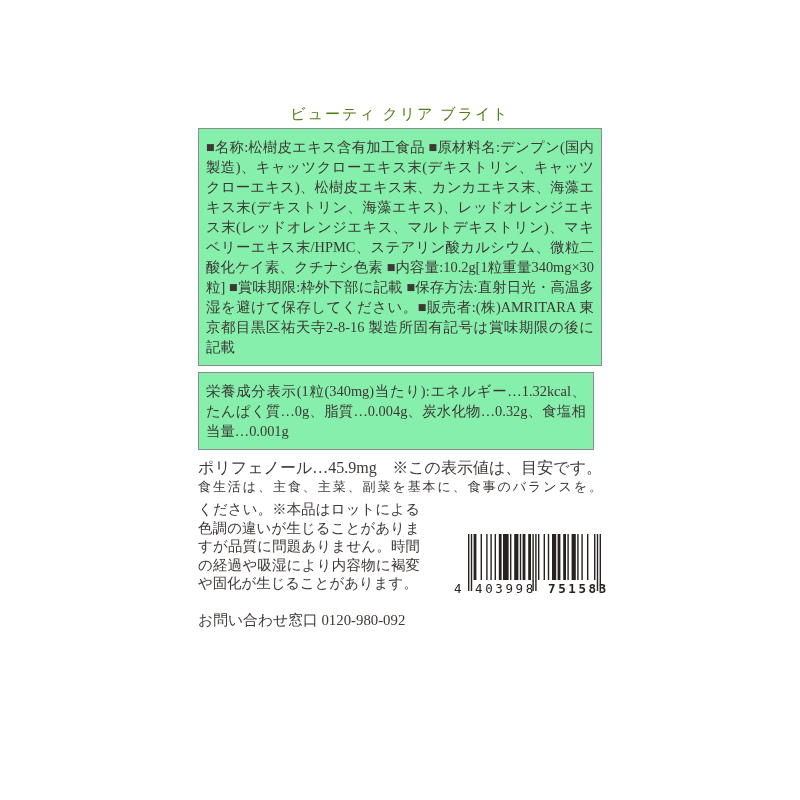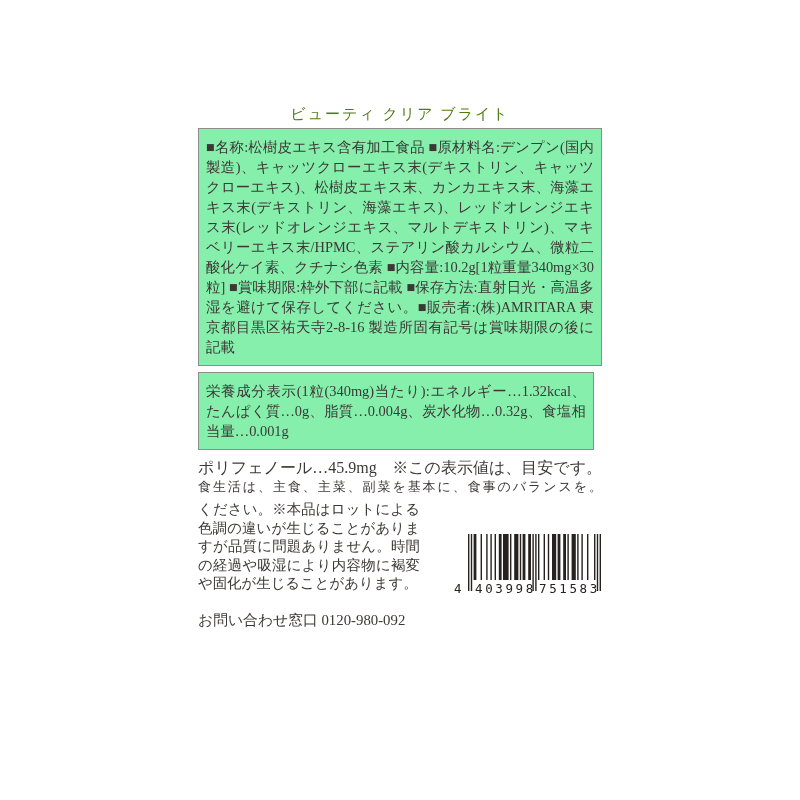--- a/index.html
+++ b/index.html
@@ -45,21 +45,21 @@
     flex:1;display:flex;align-items:flex-end;justify-content:flex-end;
   }
   .barcode{position:relative;width:148px;height:62px;flex:0 0 auto;}
   .barcode svg{position:absolute;left:14px;top:0;display:block;}
   .bc-digit{
     position:absolute;bottom:0;font-family:"DejaVu Sans Mono","Liberation Mono",monospace;
     font-size:12.5px;line-height:14px;color:#272220;
   }
   .bc-lead{left:0;}
   .bc-left{left:19px;width:59px;letter-spacing:2.6px;padding-left:2px;}
-  .bc-right{left:83px;width:60px;letter-spacing:2.6px;padding-left:2px;}
+  .bc-right{left:92px;width:60px;letter-spacing:2.6px;padding-left:2px;font-weight:bold;}
 </style>
 </head>
 <body>
 
 <div class="label-sheet">
 
   <div class="product-title">ビューティ クリア ブライト</div>
 
   <div class="box info-box">
     <p>■名称:松樹皮エキス含有加工食品 ■原材料名:デンプン(国内製造)、キャッツクローエキス末(デキストリン、キャッツクローエキス)、松樹皮エキス末、カンカエキス末、海藻エキス末(デキストリン、海藻エキス)、レッドオレンジエキス末(レッドオレンジエキス、マルトデキストリン)、マキベリーエキス末/HPMC、ステアリン酸カルシウム、微粒二酸化ケイ素、クチナシ色素 ■内容量:10.2g[1粒重量340mg×30粒] ■賞味期限:枠外下部に記載 ■保存方法:直射日光・高温多湿を避けて保存してください。■販売者:(株)AMRITARA 東京都目黒区祐天寺2-8-16 製造所固有記号は賞味期限の後に記載</p>

